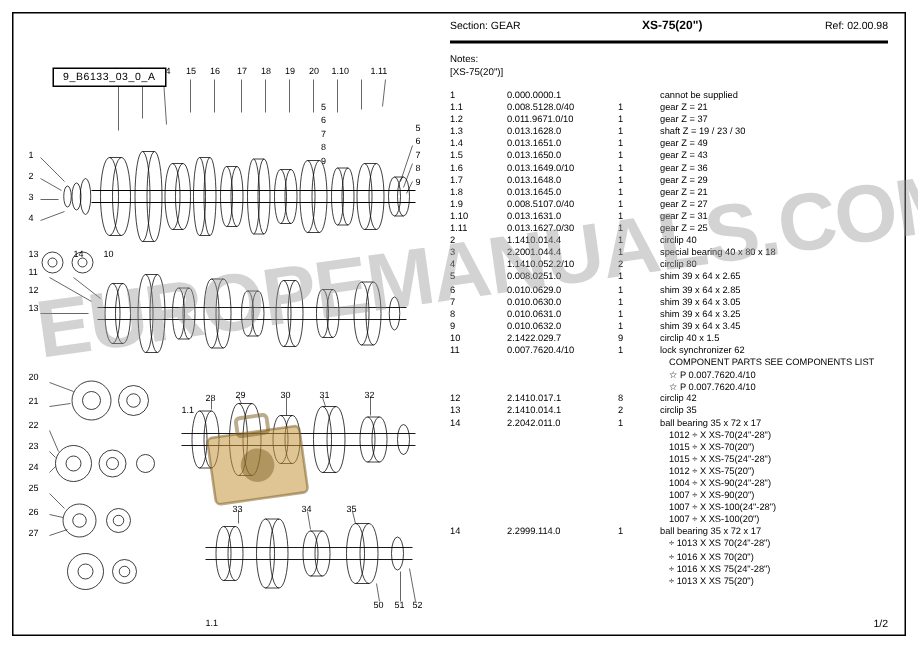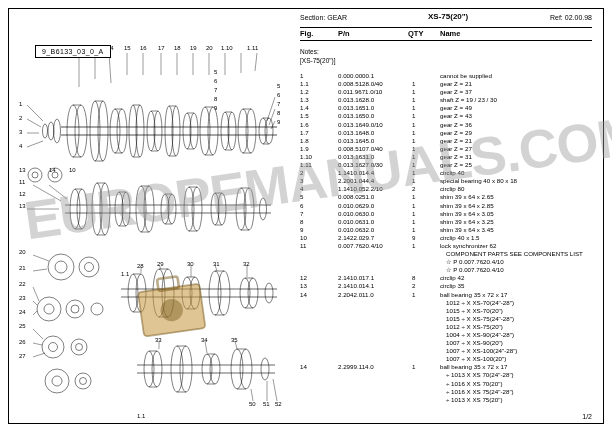--- a/index.html
+++ b/index.html
@@ -356,26 +356,20 @@
   </div>
 
   <div class="textpanel">
     <div class="hdrline">
       <span class="hdr-left">Section: GEAR</span>
       <span class="hdr-mid">XS-75(20")</span>
       <span class="hdr-right">Ref: 02.00.98</span>
     </div>
     <div class="rule"></div>
 
-    <div class="colhdr">
-      <span class="c-fig">Fig.</span>
-      <span class="c-pn">P/n</span>
-      <span class="c-qty">QTY</span>
-      <span class="c-name">Name</span>
-    </div>
     <div class="rule2"></div>
 
     <div class="notes">
       <div>Notes:</div>
       <div>[XS-75(20")]</div>
     </div>
 
     <div class="rows" id="rows">
         <div class="row">
           <span class="r-fig">1</span>

